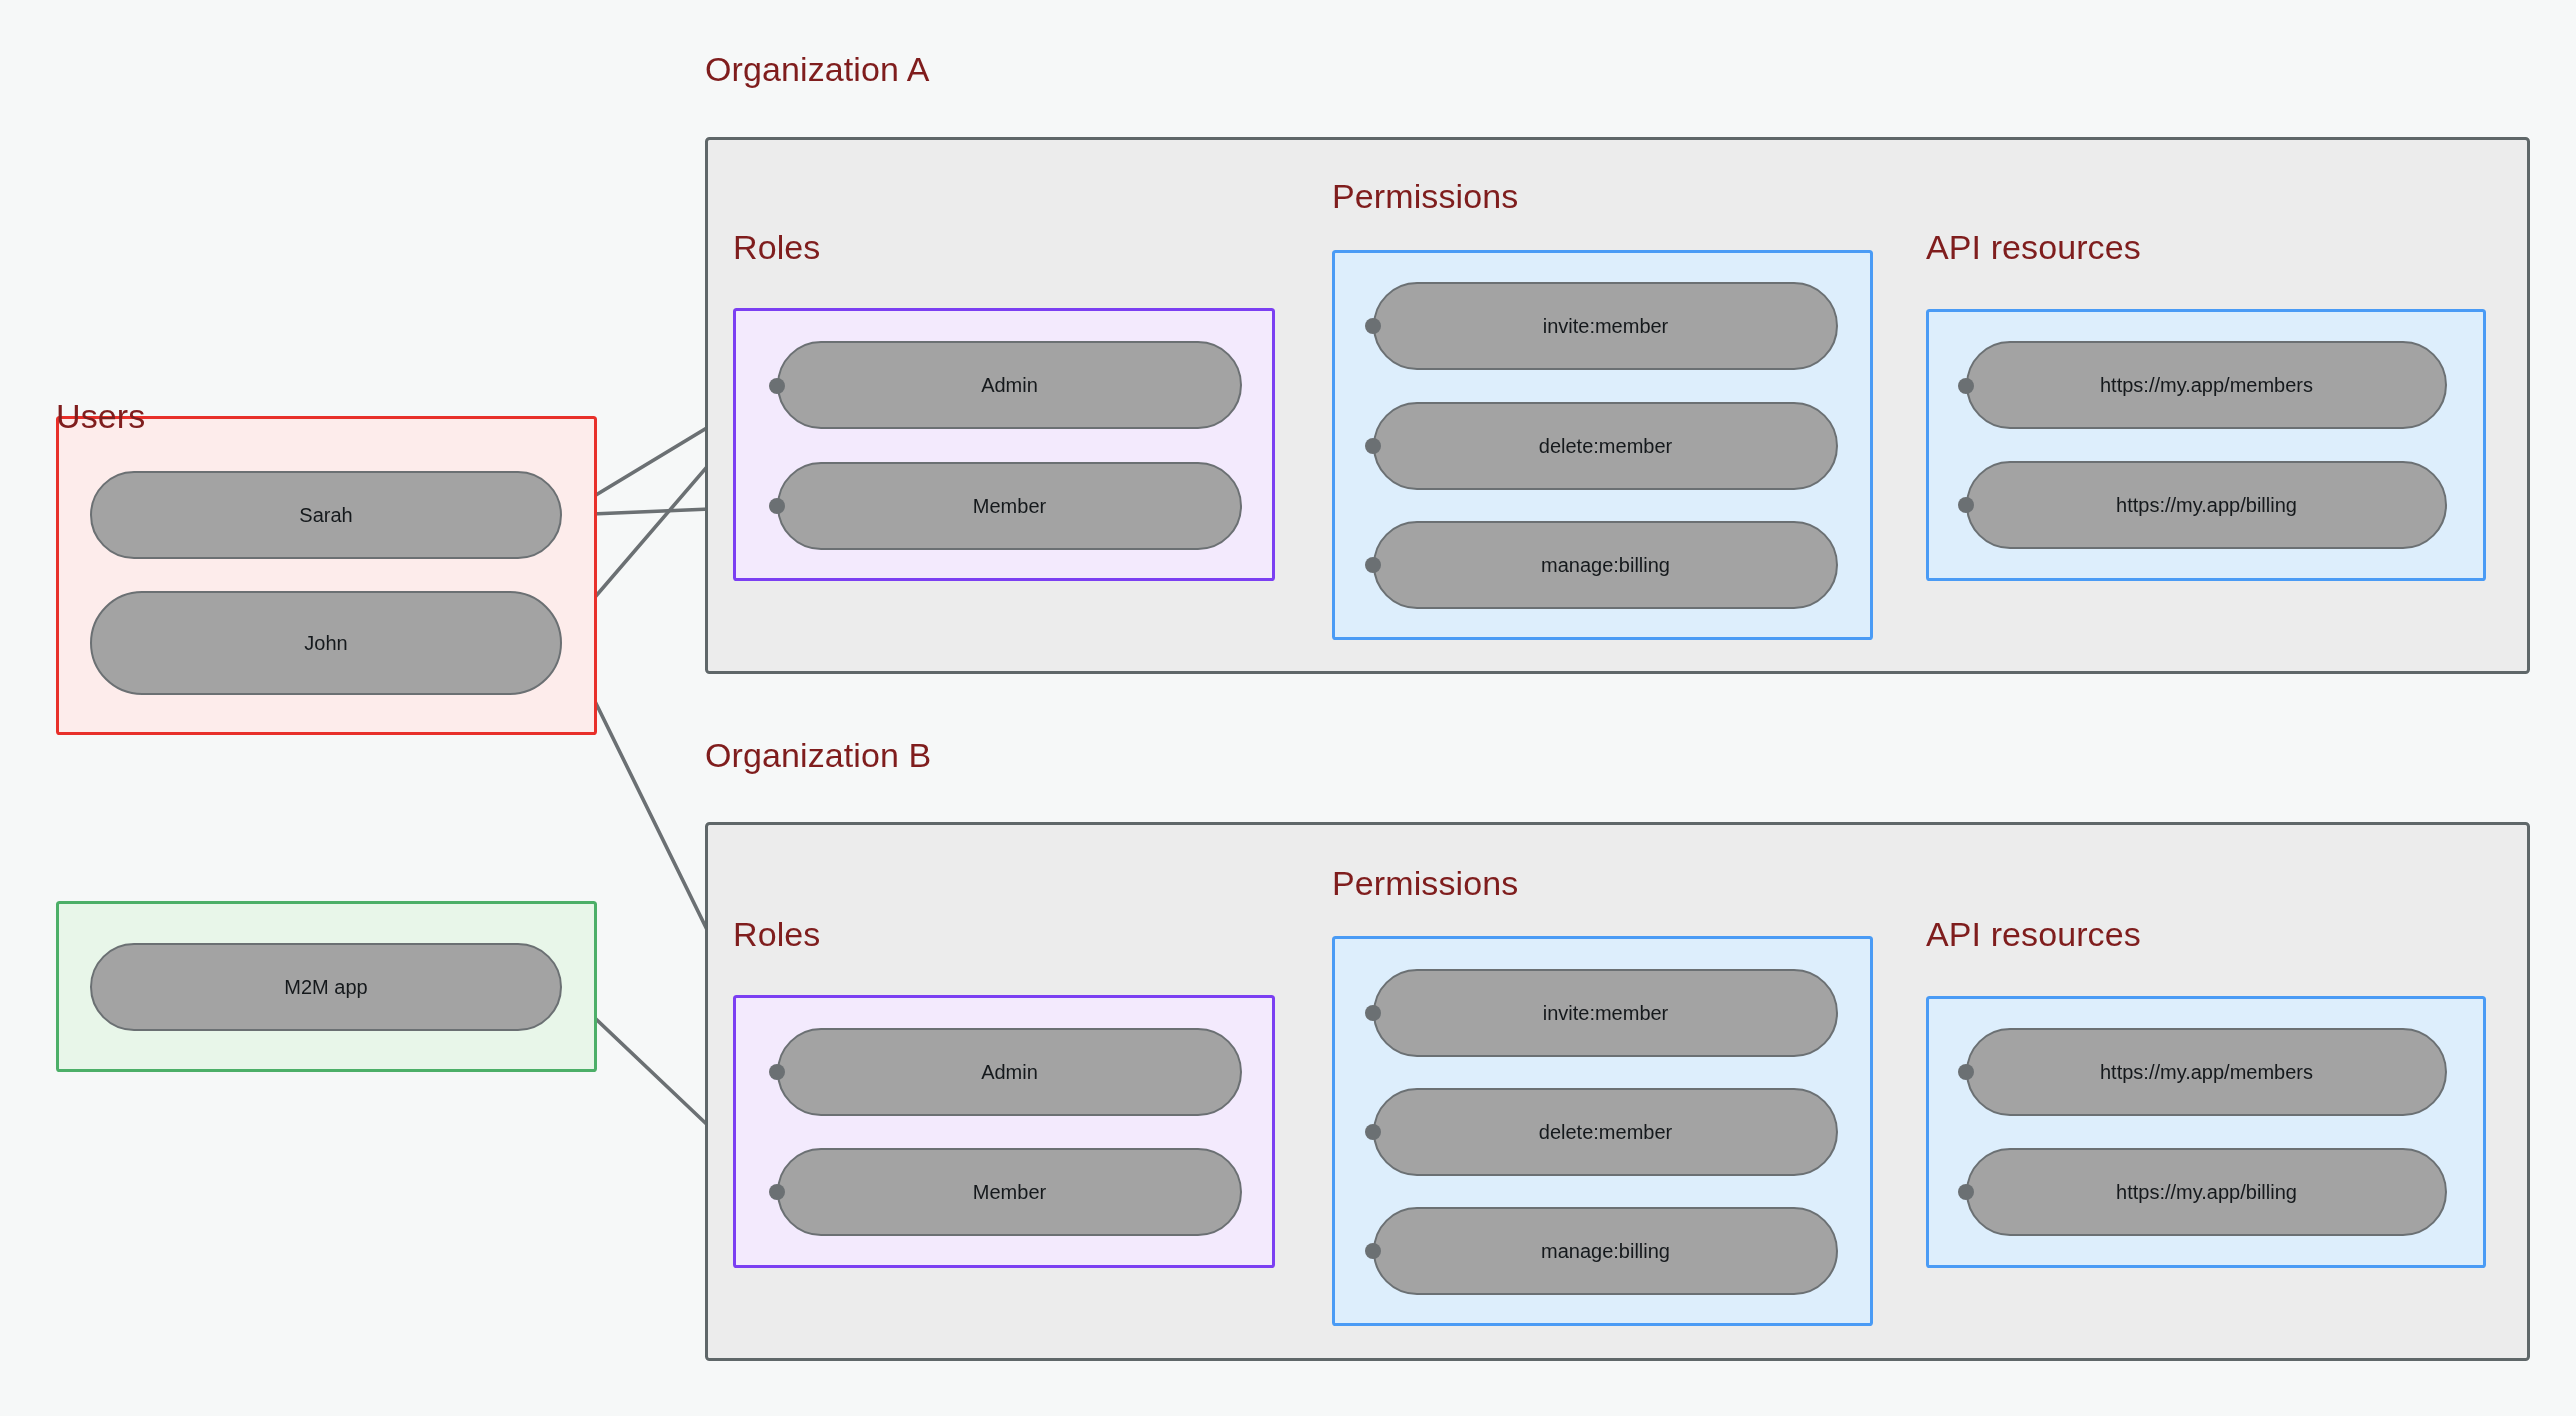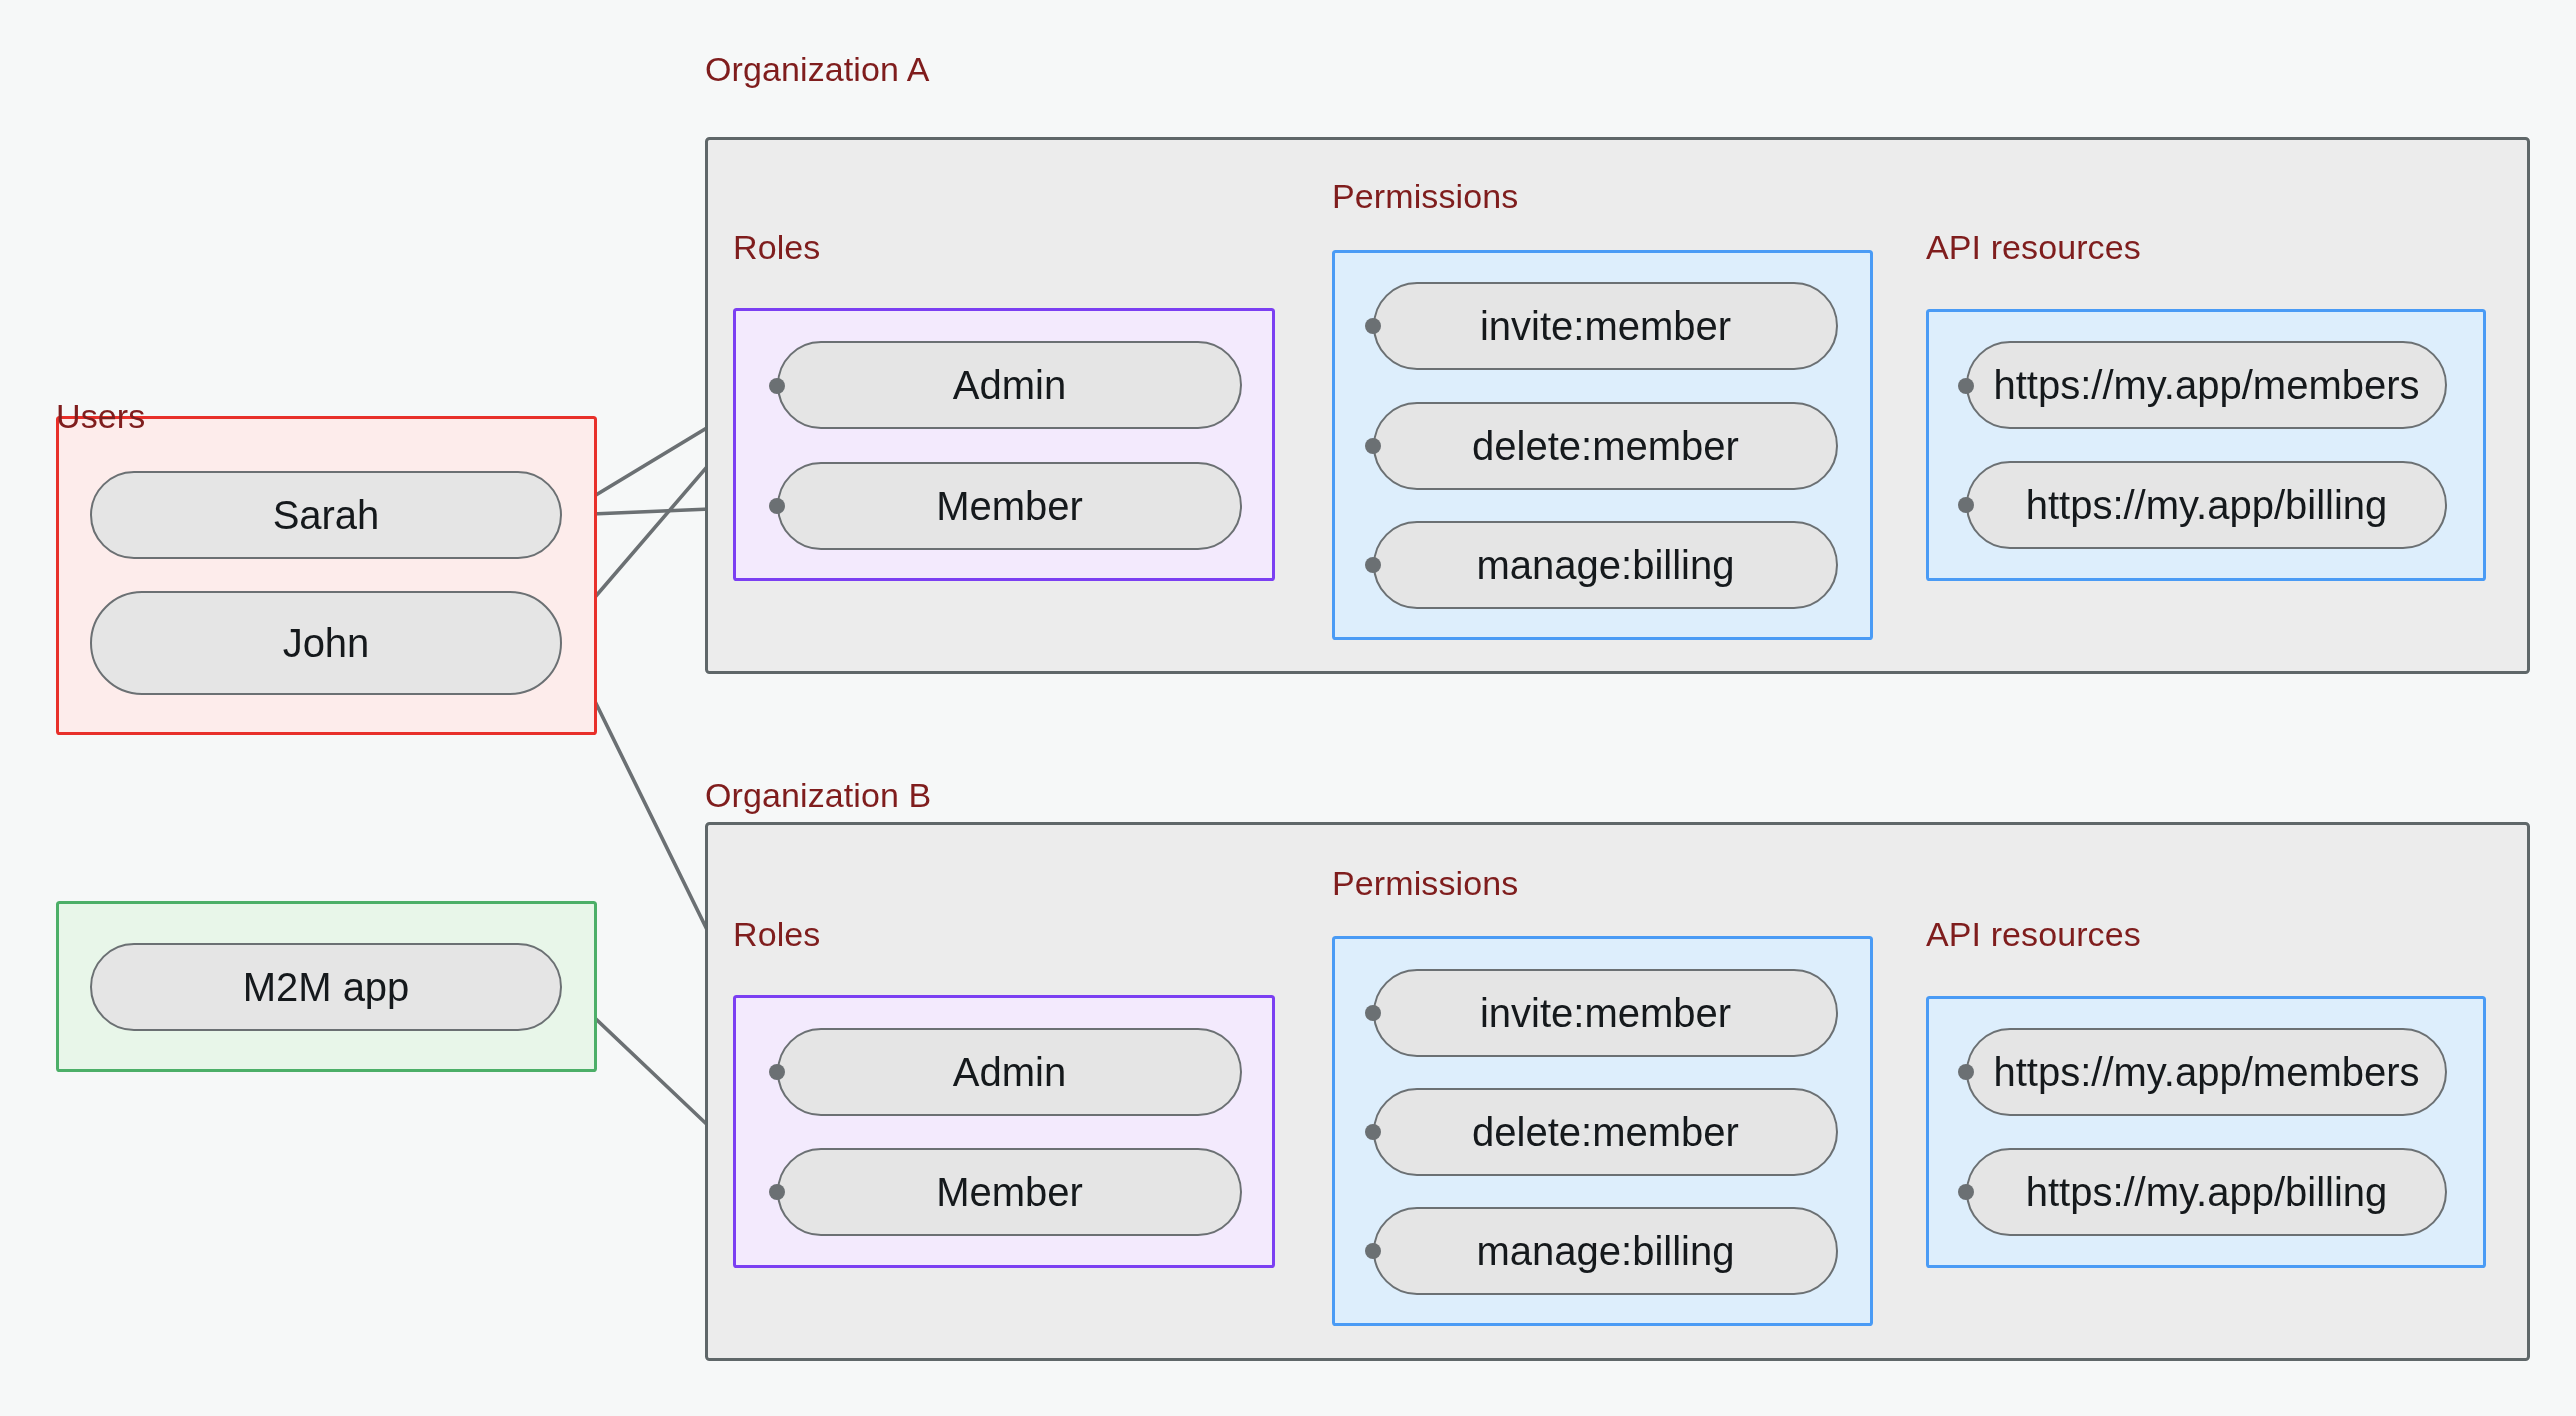--- a/index.html
+++ b/index.html
@@ -47,27 +47,27 @@
   .coll-users{background:#fdeceb;border-color:#e8302a;}
   .coll-m2m{background:#e8f6e9;border-color:#4caf68;}
   .coll-roles{background:#f3eafd;border-color:#7b3ff2;}
   .coll-perms{background:#ddeefc;border-color:#4a9bf5;}
   .coll-api{background:#ddeefc;border-color:#4a9bf5;}
 
   
   .pill{
     position:absolute;
     box-sizing:border-box;
-    background:#e5e5e5;
+    background:#a3a3a3;
     border:2.7px solid #6b7073;
     border-radius:900px;
     display:flex;
     align-items:center;
     justify-content:center;
-    font-size:40px;
+    font-size:20px;
     color:#15191c;
     white-space:nowrap;
     z-index:5;
   }
 
   
   .dot{
     position:absolute;
     width:16px;height:16px;
     border-radius:50%;
@@ -131,21 +131,21 @@
   <div class="dot" style="left:1365px;top:438px;"></div>
   <div class="dot" style="left:1365px;top:557px;"></div>
 
   <div class="group-label" style="left:1926px;top:228px;">API resources</div>
   <div class="coll-box coll-api" style="left:1926px;top:309px;width:560px;height:272px;"></div>
   <div class="pill" style="left:1966px;top:341px;width:481px;height:88px;">https://my.app/members</div>
   <div class="pill" style="left:1966px;top:461px;width:481px;height:88px;">https://my.app/billing</div>
   <div class="dot" style="left:1958px;top:378px;"></div>
   <div class="dot" style="left:1958px;top:497px;"></div>
 
-  <div class="group-label" style="left:705px;top:736px;margin-top:40px;">Organization B</div>
+  <div class="group-label" style="left:705px;top:736px;">Organization B</div>
 
   <div class="org-box" style="left:705px;top:822px;width:1825px;height:539px;"></div>
 
   <div class="group-label" style="left:733px;top:915px;">Roles</div>
   <div class="coll-box coll-roles" style="left:733px;top:995px;width:542px;height:273px;"></div>
   <div class="pill" style="left:777px;top:1028px;width:465px;height:88px;">Admin</div>
   <div class="pill" style="left:777px;top:1148px;width:465px;height:88px;">Member</div>
   <div class="dot" style="left:769px;top:1064px;"></div>
   <div class="dot" style="left:769px;top:1184px;"></div>
 

